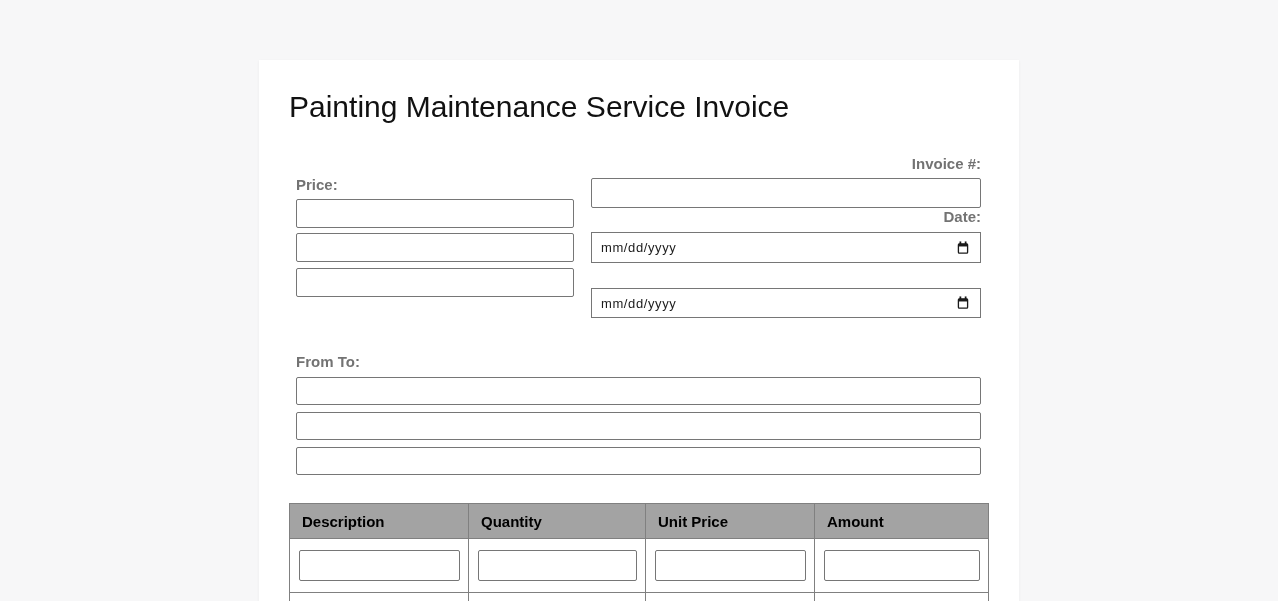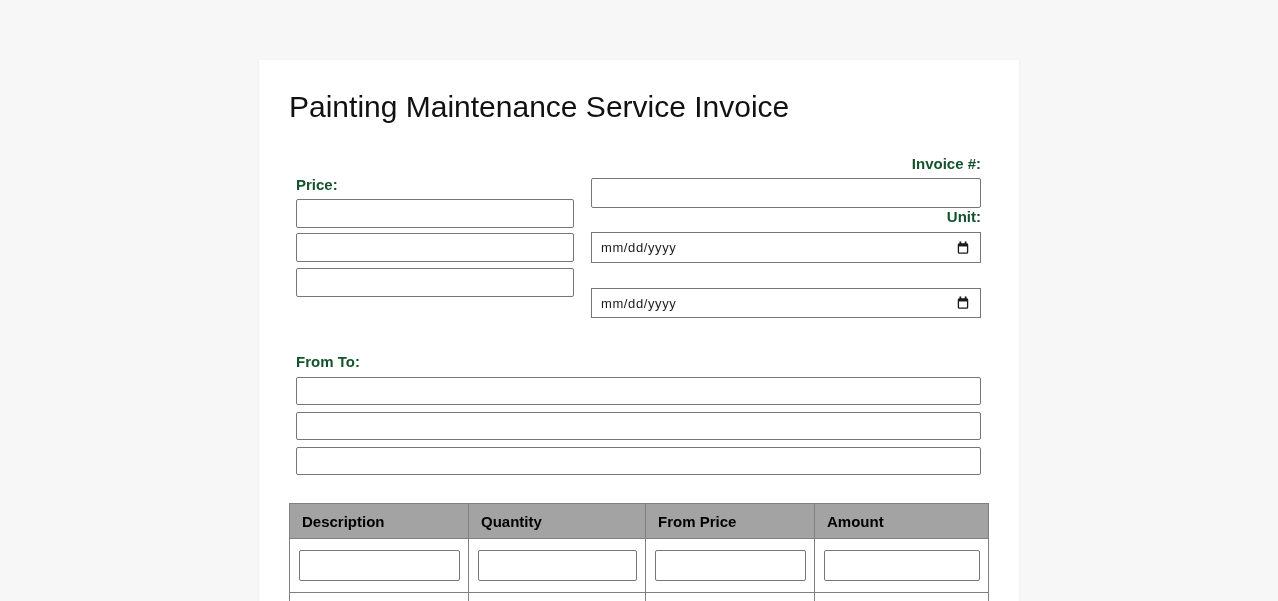--- a/index.html
+++ b/index.html
@@ -30,21 +30,21 @@
     font-weight: 400;
     line-height: 36px;
     color: #111;
     white-space: nowrap;
   }
   .lbl {
     position: absolute;
     font-size: 15px;
     font-weight: bold;
     line-height: 17px;
-    color: #14532d;
+    color: #737373;
     white-space: nowrap;
   }
   .txt-input {
     position: absolute;
     box-sizing: border-box;
     border: 1px solid #767676;
     border-radius: 2px;
     background: #fff;
     font-size: 14px;
     padding: 1px 6px;
@@ -146,21 +146,21 @@
   <h1 class="page-title">Painting Maintenance Service Invoice</h1>
 
   <div class="lbl from-label">Price:</div>
   <input class="txt-input from-input from-1" type="text" style="">
   <input class="txt-input from-input from-2" type="text" style="">
   <input class="txt-input from-input from-3" type="text" style="">
 
   <div class="lbl right invoice-label">Invoice #:</div>
   <input class="txt-input invoice-input" type="text" style="">
 
-  <div class="lbl right date-label">Unit:</div>
+  <div class="lbl right date-label">Date:</div>
   <div class="date-box date">
     <span class="date-text">mm/dd/yyyy</span>
     <span class="cal-icon">
       <svg width="14" height="14" viewBox="0 0 16 16">
         <rect x="4" y="0.5" width="2" height="3.5" fill="#1b1b1b"></rect>
         <rect x="10" y="0.5" width="2" height="3.5" fill="#1b1b1b"></rect>
         <rect x="2.75" y="3.25" width="10.5" height="10.5" rx="1" fill="none" stroke="#1b1b1b" stroke-width="1.5"></rect>
         <rect x="2.75" y="3.25" width="10.5" height="3" fill="#1b1b1b"></rect>
       </svg>
     </span>
@@ -188,21 +188,21 @@
     <colgroup>
       <col class="col-desc">
         <col class="col-qty">
         <col class="col-price">
         <col class="col-amt">
     </colgroup>
     <thead>
       <tr>
         <th>Description</th>
         <th>Quantity</th>
-        <th>From Price</th>
+        <th>Unit Price</th>
         <th>Amount</th>
       </tr>
     </thead>
     <tbody>
       <tr>
         <td>
             <input class="cell-input" type="text" style="">
           </td>
         <td>
             <input class="cell-input" type="text" style="">

